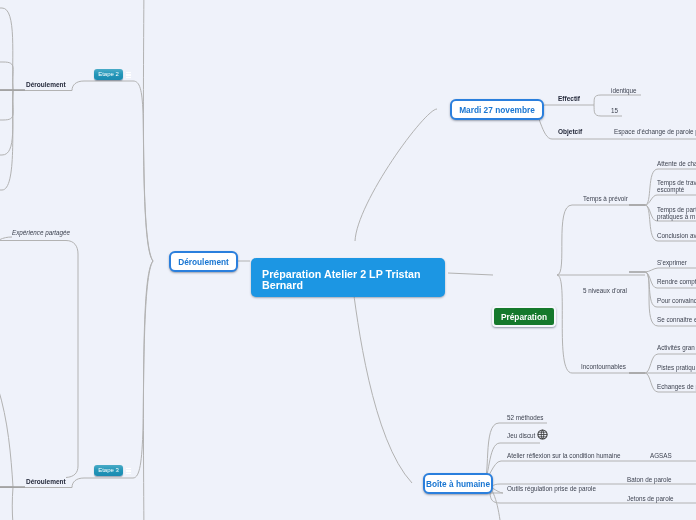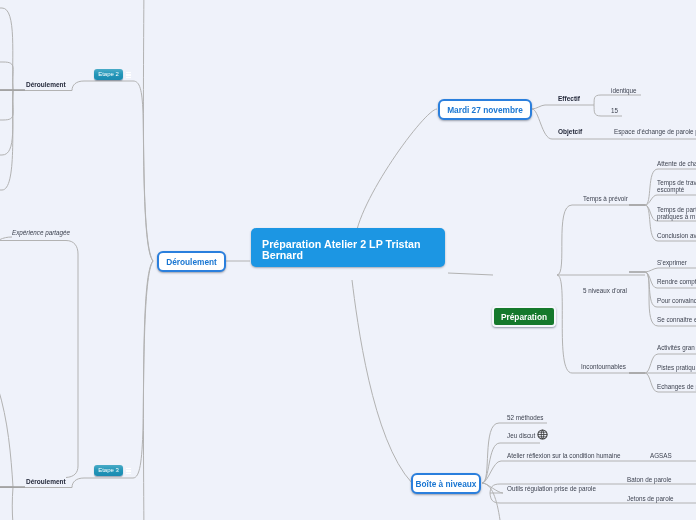--- a/index.html
+++ b/index.html
@@ -4,28 +4,28 @@
 <title>Préparation Atelier 2 LP Tristan Bernard</title>
 <style>
   html,body{margin:0;padding:0;}
   body{width:696px;height:520px;overflow:hidden;background:#eff2fa;
        font-family:"Liberation Sans",sans-serif;}
   #canvas{position:relative;width:696px;height:520px;overflow:hidden;background:#eff2fa;}
   svg.links{position:absolute;left:0;top:0;width:696px;height:520px;pointer-events:none;}
 
   .node{position:absolute;box-sizing:border-box;}
 
-  .central{left:251px;top:228px;width:194px;height:39px;background:#1c96e3;border-radius:5px;
+  .central{left:251px;top:258px;width:194px;height:39px;background:#1c96e3;border-radius:5px;
     color:#fff;font-weight:bold;font-size:10.7px;line-height:11px;
     padding:11px 11px;white-space:normal;
     box-shadow:0 1px 2px rgba(70,80,100,.45);}
 
   .l1{border:2px solid #2a7fdd;background:#fff;border-radius:6px;color:#1976d2;
     font-weight:bold;font-size:8.3px;display:flex;align-items:center;justify-content:center;
-    box-shadow:0 1px 2px rgba(70,80,100,.5);}
+    box-shadow:0 1px 2px rgba(70,80,100,.5);margin-left:12px;}
   .l1g{background:#15792c;border:2px solid #f5f7fc;border-radius:4px;color:#fff;
     font-weight:bold;font-size:8.3px;display:flex;align-items:center;justify-content:center;
     box-shadow:0 1px 2px rgba(70,80,100,.55);}
 
   .t{position:absolute;font-size:6.3px;color:#3e4350;white-space:nowrap;width:max-content;}
   .t.b{font-weight:bold;font-size:6.5px;color:#24293a;}
   .t.i{font-style:italic;color:#3a3f4c;}
   .t.w{white-space:pre-line;line-height:6.6px;}
 
   .badge{position:absolute;background:linear-gradient(180deg,#4aabc7 0%,#2296b8 50%,#1b8ab0 100%);
@@ -46,21 +46,21 @@
   <g fill="none" stroke="#9e9e9e" stroke-width="1.7" id="stubg">
         <path d="M629,205 L645,205 M629,272 L645,272 M629,373 L645,373 M0,90 L25,90 M0,487 L25,487 "></path>
       </g>
 </svg>
 
 <div class="node central">Préparation Atelier 2 LP Tristan Bernard</div>
 
 <div class="node l1" style="left:157px;top:251px;width:69px;height:21px;">Déroulement</div>
 <div class="node l1" style="left:438px;top:99px;width:94px;height:21px;">Mardi 27 novembre</div>
 <div class="node l1g" style="left:492px;top:264px;width:64px;height:21px;margin-top:42px;">Préparation</div>
-<div class="node l1" style="left:411px;top:473px;width:70px;height:21px;">Boîte à niveaux</div>
+<div class="node l1" style="left:411px;top:473px;width:70px;height:21px;">Boîte à humaine</div>
 
 <div class="t b" style="left:558px;top:95px;">Effectif</div>
 <div class="t" style="left:611px;top:87px;">identique</div>
 <div class="t" style="left:611px;top:107px;">15</div>
 <div class="t b" style="left:558px;top:128px;">Objetcif</div>
 <div class="t" style="left:614px;top:128px;">Espace d'échange de parole p</div>
 
 <div class="t" style="left:583px;top:195px;">Temps à prévoir</div>
 <div class="t" style="left:583px;top:287px;">5 niveaux d'oral</div>
 <div class="t" style="left:581px;top:363px;">Incontournables</div>

